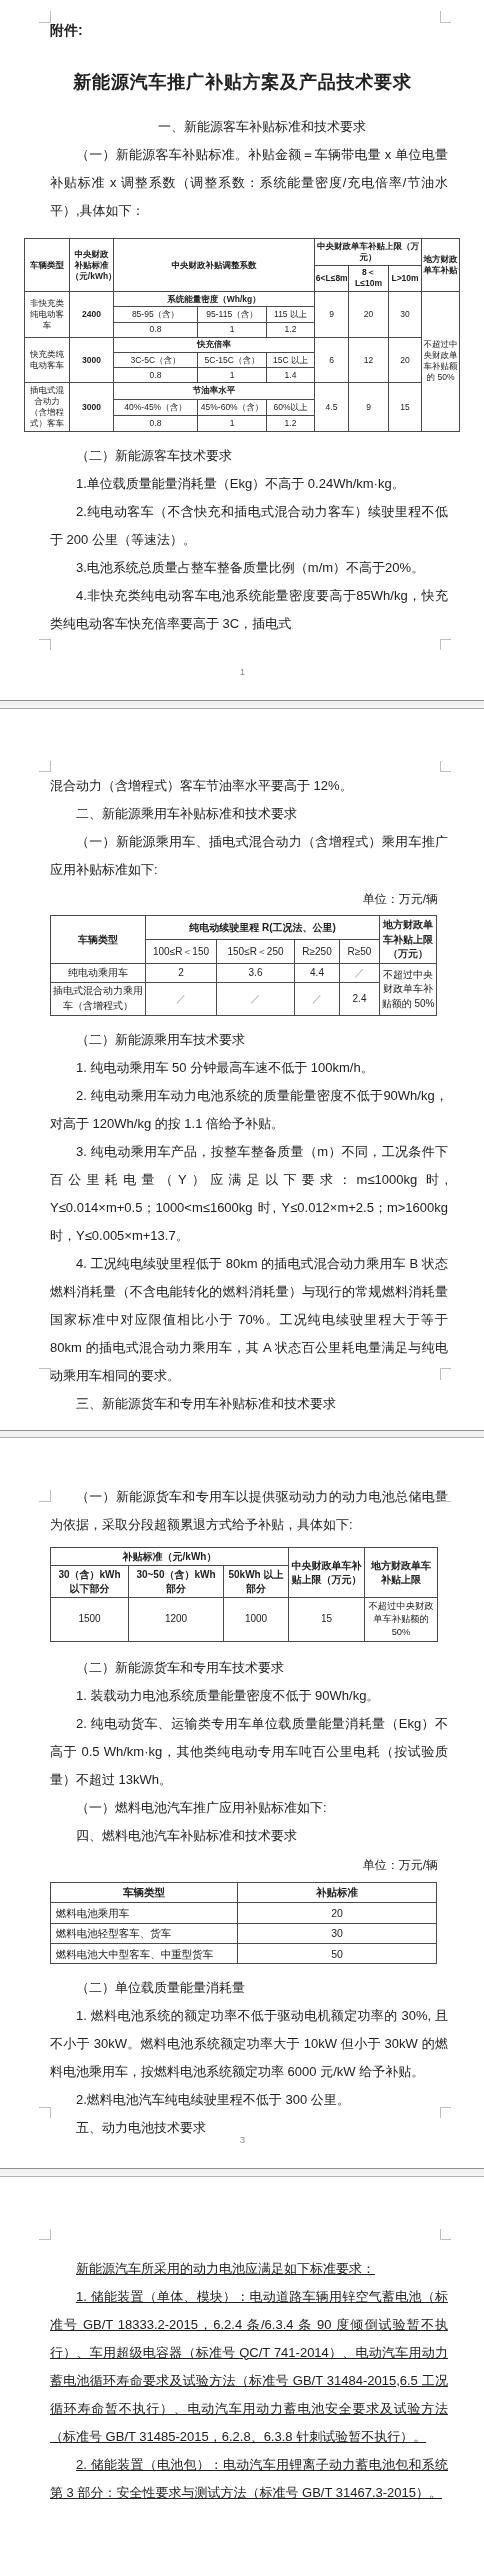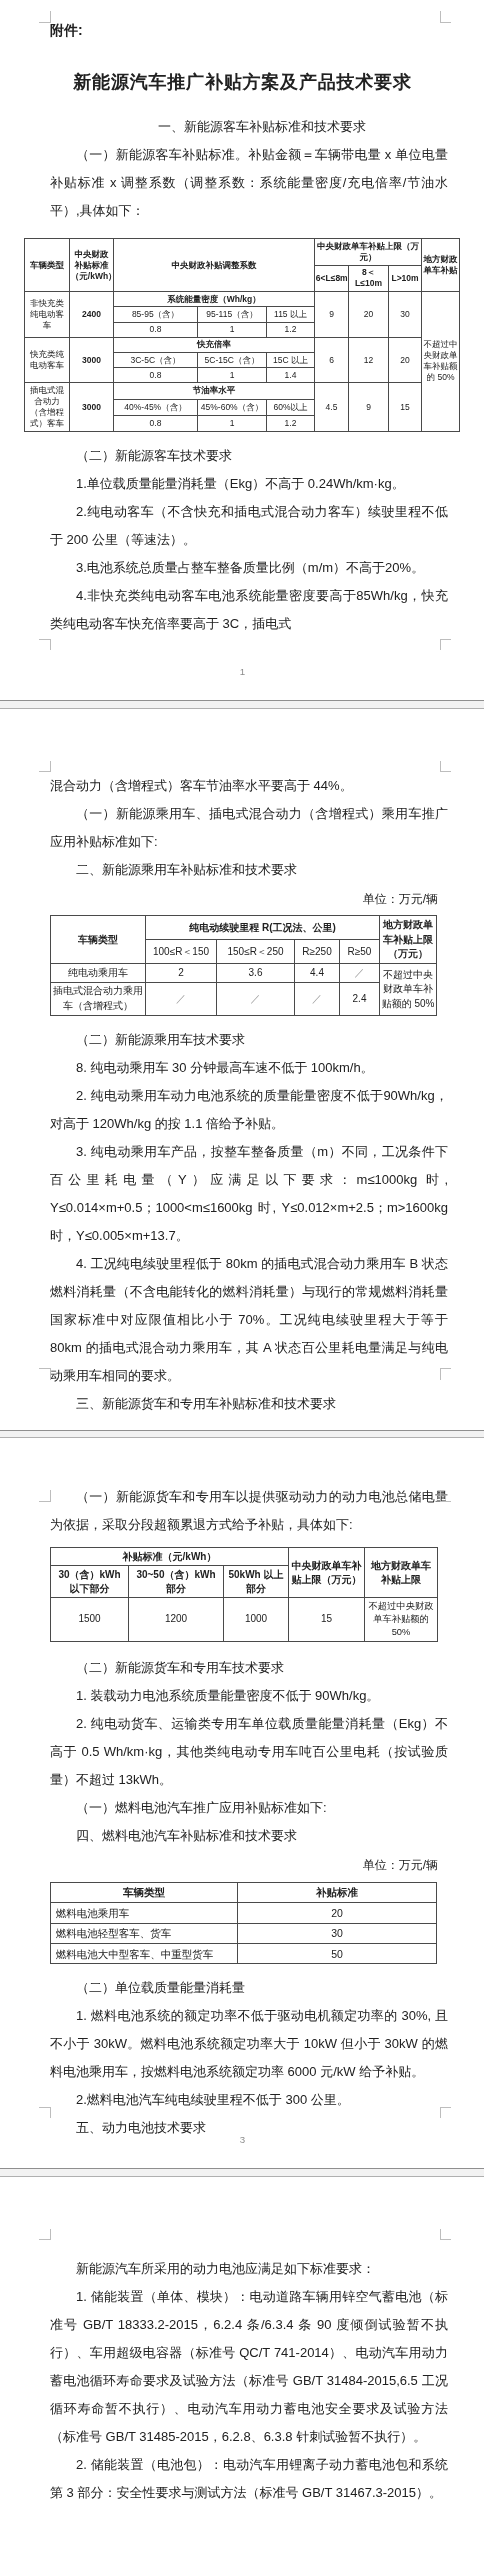--- a/index.html
+++ b/index.html
@@ -2,21 +2,21 @@
 <html style="font-size:13px"><head>
 <meta charset="utf-8">
 <style>
   html,body{margin:0;padding:0;}
   body{
     width:485px;background:#ffffff;color:#212121;
     font-family:"Liberation Sans","DejaVu Sans",sans-serif;
     -webkit-font-smoothing:antialiased;
   }
   .page{position:relative;width:485px;background:#ffffff;overflow:hidden;}
-  .pg1{height:700px;} .pg2{height:721px;} .pg3{height:730px;} .pg4{height:396px;}
+  .pg1{height:700px;} .pg2{height:721px;} .pg3{height:730px;} .pg4{height:396px;text-decoration:underline;}
   .sep{height:6.5px;background:#f2f2f2;border-top:1.6px solid #8f8f8f;border-bottom:1.6px solid #b0b0b0;}
 
   
   .mark{position:absolute;width:10.5px;height:10.5px;}
   .mtl{border-bottom:1.6px solid #bdbdbd;border-right:1.6px solid #bdbdbd;left:39px;}
   .mtr{border-bottom:1.6px solid #bdbdbd;border-left:1.6px solid #bdbdbd;right:34px;}
   .mbl{border-top:1.6px solid #bdbdbd;border-right:1.6px solid #bdbdbd;left:39px;bottom:50px;}
   .mbr{border-top:1.6px solid #bdbdbd;border-left:1.6px solid #bdbdbd;right:34px;bottom:50px;}
   .top64{top:52px;} .top14{top:11.3px;}
 
@@ -155,23 +155,23 @@
   <div class="mark mbr"></div>
   <div class="pagenum">1</div>
 </div>
 
 <div class="sep"></div>
 
 <div class="page pg2">
   <div class="mark mtl top64"></div>
   <div class="mark mtr top64"></div>
 
-  <div class="bt para mt78" style="text-indent:0;">混合动力（含增程式）客车节油率水平要高于 44%。</div>
+  <div class="bt para mt78" style="text-indent:0;">混合动力（含增程式）客车节油率水平要高于 12%。</div>
+  <div class="bt hd">二、新能源乘用车补贴标准和技术要求</div>
   <div class="bt para">（一）新能源乘用车、插电式混合动力（含增程式）乘用车推广应用补贴标准如下:</div>
-  <div class="bt hd">二、新能源乘用车补贴标准和技术要求</div>
   <div class="unit">单位：万元/辆</div>
 
   <table class="t2">
     <colgroup>
         <col style="width:95px">
         <col style="width:71px">
         <col style="width:78px">
         <col style="width:45px">
         <col style="width:40px">
         <col style="width:57px">
@@ -200,21 +200,21 @@
       <td>插电式混合动力乘用车（含增程式）</td>
       <td class="slash">／</td>
       <td class="slash">／</td>
       <td class="slash">／</td>
       <td>2.4</td>
     </tr>
   </tbody>
     </table>
 
   <div class="bt hd mt12">（二）新能源乘用车技术要求</div>
-  <div class="bt para">8. 纯电动乘用车 30 分钟最高车速不低于 100km/h。</div>
+  <div class="bt para">1. 纯电动乘用车 50 分钟最高车速不低于 100km/h。</div>
   <div class="bt para">2. 纯电动乘用车动力电池系统的质量能量密度不低于90Wh/kg，对高于 120Wh/kg 的按 1.1 倍给予补贴。</div>
   <div class="bt para">3. 纯电动乘用车产品，按整车整备质量（m）不同，工况条件下百公里耗电量（Y）应满足以下要求：m≤1000kg 时, Y≤0.014×m+0.5；1000&lt;m≤1600kg 时, Y≤0.012×m+2.5；m&gt;1600kg 时，Y≤0.005×m+13.7。</div>
   <div class="bt para">4. 工况纯电续驶里程低于 80km 的插电式混合动力乘用车 B 状态燃料消耗量（不含电能转化的燃料消耗量）与现行的常规燃料消耗量国家标准中对应限值相比小于 70%。工况纯电续驶里程大于等于 80km 的插电式混合动力乘用车，其 A 状态百公里耗电量满足与纯电动乘用车相同的要求。</div>
   <div class="bt hd">三、新能源货车和专用车补贴标准和技术要求</div>
 
   <div class="mark mbl"></div>
   <div class="mark mbr"></div>
   <div class="pagenum">2</div>
 </div>
 

